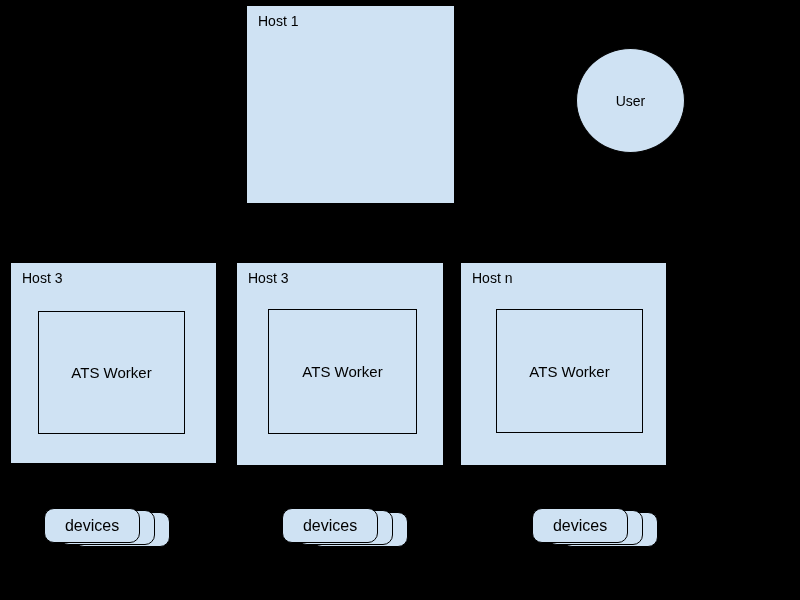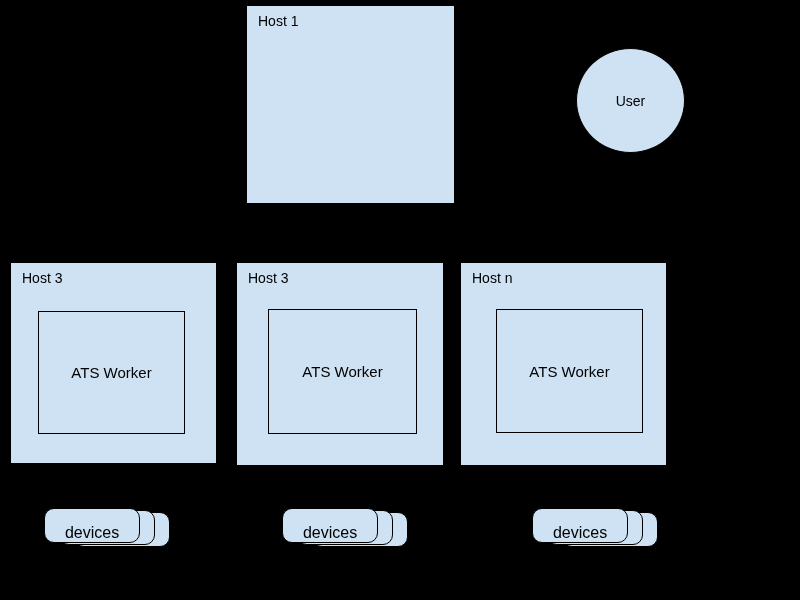--- a/index.html
+++ b/index.html
@@ -70,21 +70,21 @@
     background: var(--shape-fill, #cfe2f3);
     border: 1px solid var(--shape-border, #000000);
     border-radius: 10px;
   }
   .devcard.back-2 { left: 30px; top: 4px; }
   .devcard.back-1 { left: 15px; top: 2px; }
   .devcard.front  {
     left: 0;
     top: 0;
     display: flex;
-    align-items: flex-end;
+    align-items: center;
     justify-content: center;
     font-size: 16px;
   }
   .devstack-1 { left: 44px;  top: 508px; }
   .devstack-2 { left: 282px; top: 508px; }
   .devstack-3 { left: 532px; top: 508px; }
 </style>
 </head>
 <body>
 

